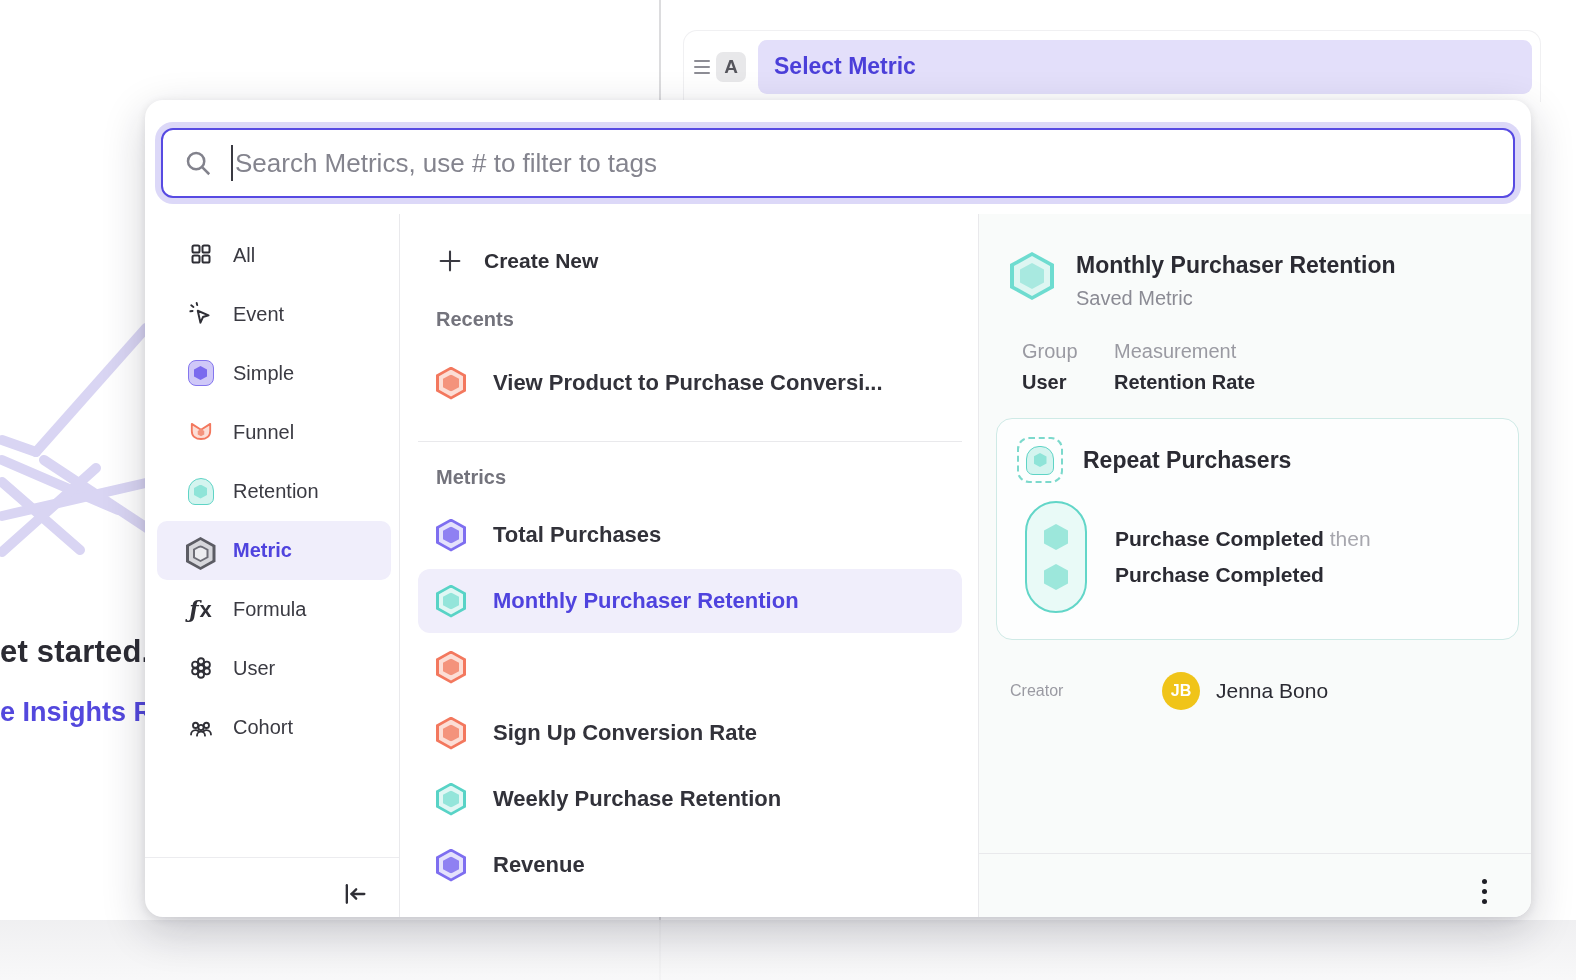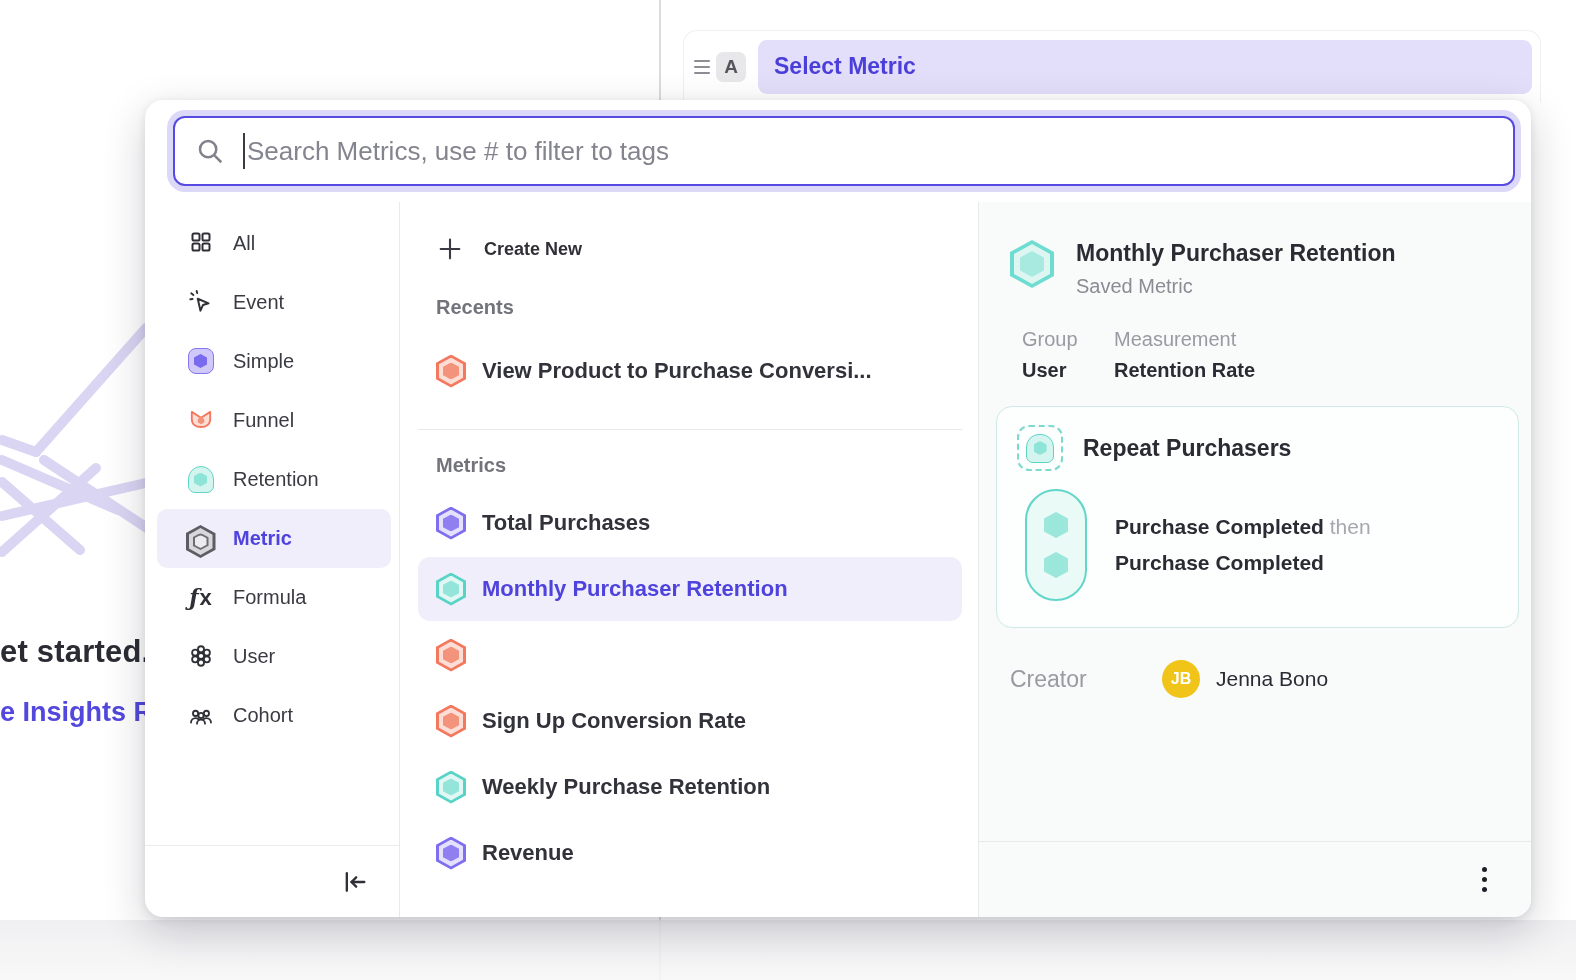--- a/index.html
+++ b/index.html
@@ -25,21 +25,21 @@
   .drag-handle span { display:block; height:2px; background:#8d8d95; border-radius:1px; }
   .block-badge { width:30px; height:30px; background:#e8e8ea; border-radius:7px; margin-right:12px;
     display:flex; align-items:center; justify-content:center; font-weight:700; font-size:19px; color:#55555c; }
   .metric-pill { flex:1; height:54px; background:#e3dffa; border-radius:9px; display:flex; align-items:center;
     padding-left:16px; font-size:23px; font-weight:700; color:#4b3fd9; }
 
   
   .modal { position:absolute; left:145px; top:100px; width:1386px; height:817px;
     background:#ffffff; border-radius:18px; box-shadow:0 14px 44px rgba(25,25,45,.20), 0 2px 8px rgba(25,25,45,.10);
     overflow:hidden; }
-  .search-wrap { padding:16px 16px 0 28px; }
+  .search-wrap { padding:16px 16px 0 16px;margin-top:12px; }
   .search-box { height:70px; border:2px solid #574ae2; border-radius:12px; background:#fff;
     box-shadow:0 0 0 6px #dcd8f8; display:flex; align-items:center; padding:0 20px; }
   .search-box .caret { width:2px; height:36px; background:#3a3a42; margin:0 2px 0 18px; }
   .search-input { border:none; outline:none; flex:1; font-size:26px; color:#3a3a42;
     font-family:"Liberation Sans", sans-serif; background:transparent; }
   .search-input::placeholder { color:#84848e; opacity:1; }
 
   .content { display:flex; height:715px; margin-top:16px; }
 
   
@@ -49,23 +49,23 @@
   .filter-item .f-label { font-size:20px; font-weight:500; color:#3a3a42; }
   .filter-item.selected { background:#f0eefb; }
   .filter-item.selected .f-label { color:#4f43de; font-weight:600; }
   .f-ic { width:27px; height:27px; display:flex; align-items:flex-start; justify-content:center; flex:0 0 27px; }
   .filters-footer { position:absolute; left:0; bottom:0; width:100%; height:72px; border-top:1px solid #ececef;
     display:flex; align-items:center; justify-content:flex-end; padding-right:30px; }
 
   
   .list-col { width:578px; padding-top:12px; position:relative; }
   .create-row { display:flex; align-items:center; gap:20px; margin:12px 16px 0 36px; height:46px; cursor:pointer; }
-  .create-row .c-label { font-size:18px; font-weight:700; color:#2f2f36; }
+  .create-row .c-label { font-size:21px; font-weight:700; color:#2f2f36; }
   .sect-label { font-size:20px; font-weight:600; color:#73737c; margin:24px 16px 0 36px; }
-  .m-row { display:flex; align-items:center; gap:16px; height:64px; margin:2px 16px 0 18px;
+  .m-row { display:flex; align-items:center; gap:27px; height:64px; margin:2px 16px 0 18px;
     padding-left:18px; border-radius:12px; cursor:pointer; }
   .m-row .m-label { font-size:22px; font-weight:700; color:#32323a; white-space:nowrap; overflow:hidden; }
   .m-row.selected { background:#f0eefb; }
   .m-row.selected .m-label { color:#4f43de; }
   .list-divider { height:1px; background:#e9e9ec; margin:26px 16px 0 18px; }
   .recent-row { margin-top:20px; }
   .metrics-rows { margin-top:14px; }
 
   
   .hex { clip-path:polygon(50% 0,100% 25%,100% 75%,50% 100%,0 75%,0 25%); }
@@ -109,21 +109,21 @@
   .dashed-ic .arch { width:28px; height:29px; }
   .def-title { font-size:23px; font-weight:700; color:#2b2b33; }
   .def-body { display:flex; margin-top:18px; margin-left:8px; }
   .step-pill { width:62px; height:112px; border:2px solid #62d6c8; background:#e9faf7; border-radius:32px;
     display:flex; flex-direction:column; align-items:center; justify-content:center; gap:14px; }
   .step-pill .p-hex { width:24px; height:26px; background:#9ce7db; }
   .def-lines { margin-left:28px; display:flex; flex-direction:column; justify-content:center; gap:12px; }
   .def-line { font-size:21px; font-weight:700; color:#2b2b33; }
   .def-line .then { font-weight:500; color:#a7a7ae;margin-top:16px; }
   .creator-row { display:flex; align-items:center; margin-top:32px; }
-  .creator-label { font-size:23px; color:#9a9aa2; width:152px; }
+  .creator-label { font-size:16px; color:#9a9aa2; width:152px; }
   .avatar { width:38px; height:38px; border-radius:50%; background:#f0c419; color:#ffffff;
     display:flex; align-items:center; justify-content:center; font-size:16px; font-weight:700; }
   .creator-name { font-size:21px; color:#2b2b33; margin-left:16px; }
   .detail-footer { position:absolute; left:0; bottom:0; width:100%; height:76px; border-top:1px solid #e9e9ec;
     display:flex; align-items:center; justify-content:flex-end; padding-right:38px; }
   .kebab { display:flex; flex-direction:column; gap:5px; cursor:pointer; padding:6px; }
   .kebab span { width:5px; height:5px; border-radius:50%; background:#1f1f26; display:block; }
 
   svg.glyph { display:block; }
 </style>

